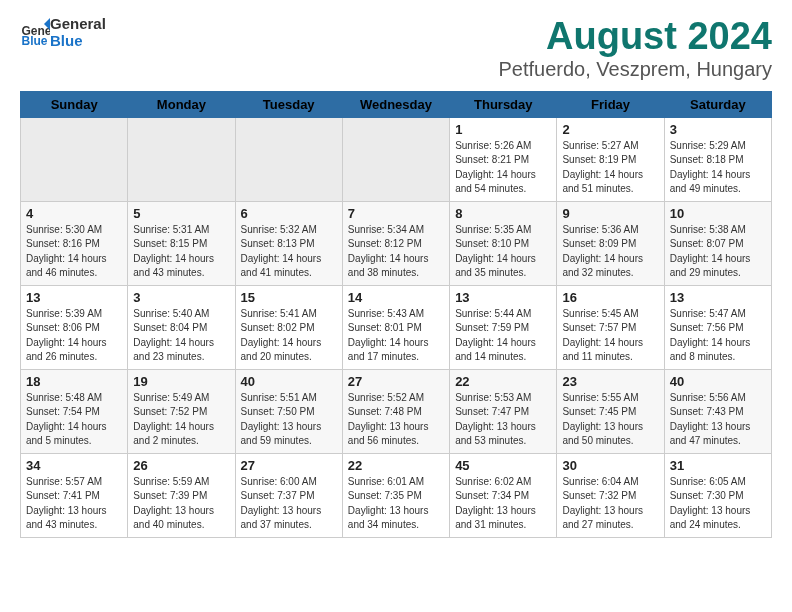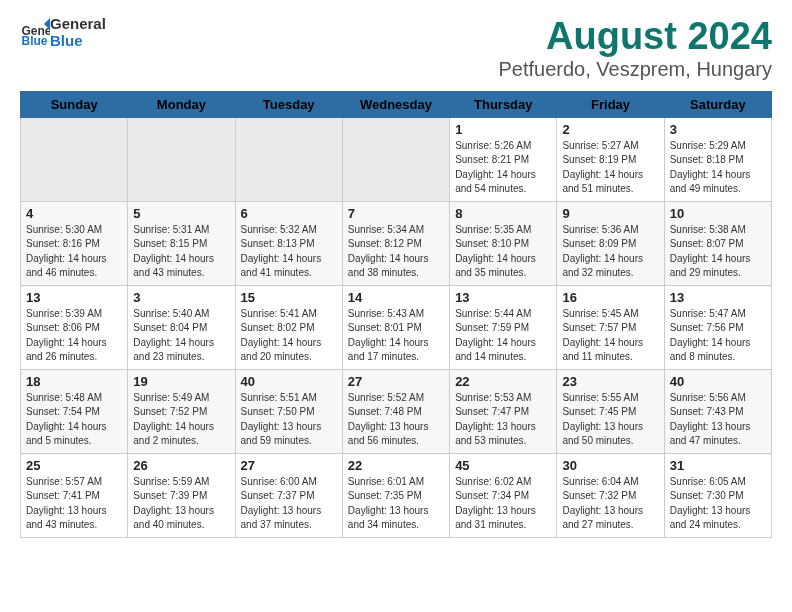--- a/index.html
+++ b/index.html
@@ -224,21 +224,21 @@
           <span class="day-number">23</span>
           <div class="day-info">Sunrise: 5:55 AM<br>Sunset: 7:45 PM<br>Daylight: 13 hours and 50 minutes.</div>
         </td>
         <td class="shaded">
           <span class="day-number">40</span>
           <div class="day-info">Sunrise: 5:56 AM<br>Sunset: 7:43 PM<br>Daylight: 13 hours and 47 minutes.</div>
         </td>
       </tr>
       <tr>
         <td>
-          <span class="day-number">25</span>
+          <span class="day-number">34</span>
           <div class="day-info">Sunrise: 5:57 AM<br>Sunset: 7:41 PM<br>Daylight: 13 hours and 43 minutes.</div>
         </td>
         <td>
           <span class="day-number">26</span>
           <div class="day-info">Sunrise: 5:59 AM<br>Sunset: 7:39 PM<br>Daylight: 13 hours and 40 minutes.</div>
         </td>
         <td>
           <span class="day-number">27</span>
           <div class="day-info">Sunrise: 6:00 AM<br>Sunset: 7:37 PM<br>Daylight: 13 hours and 37 minutes.</div>
         </td>

